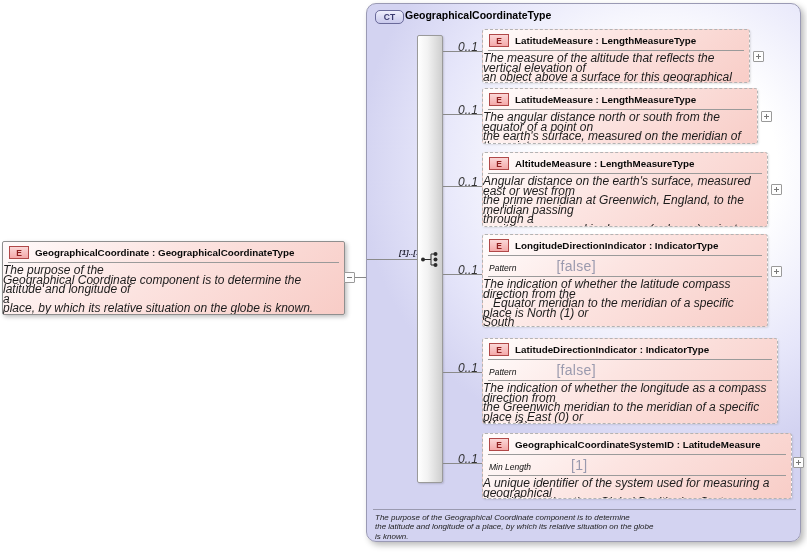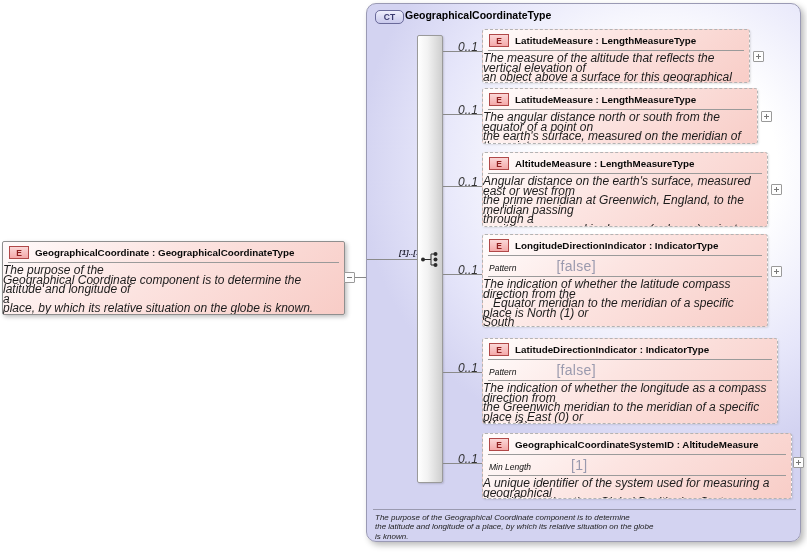--- a/index.html
+++ b/index.html
@@ -213,21 +213,21 @@
       <div class="sep"></div>
       <div class="ebox-ann">The indication of whether the longitude as a compass direction from
 the Greenwich meridian to the meridian of a specific place is East (0) or
 West (1)
 for this geographical coordinate.</div>
     </div>
 
     <div class="ebox" style="left:115px; top:429px; width:310px; height:66px;">
       <div class="ebox-header">
         <span class="e-badge">E</span>
-        <span class="ebox-title">GeographicalCoordinateSystemID : AltitudeMeasure</span>
+        <span class="ebox-title">GeographicalCoordinateSystemID : LatitudeMeasure</span>
       </div>
       <div class="sep"></div>
       <div class="facet-row">
         <span class="facet-name">Min Length</span>
         <span class="facet-value">[1]</span>
       </div>
       <div class="sep"></div>
       <div class="ebox-ann">A unique identifier of the system used for measuring a geographical
 coordinate other than Global Positioning System.</div>
     </div>

